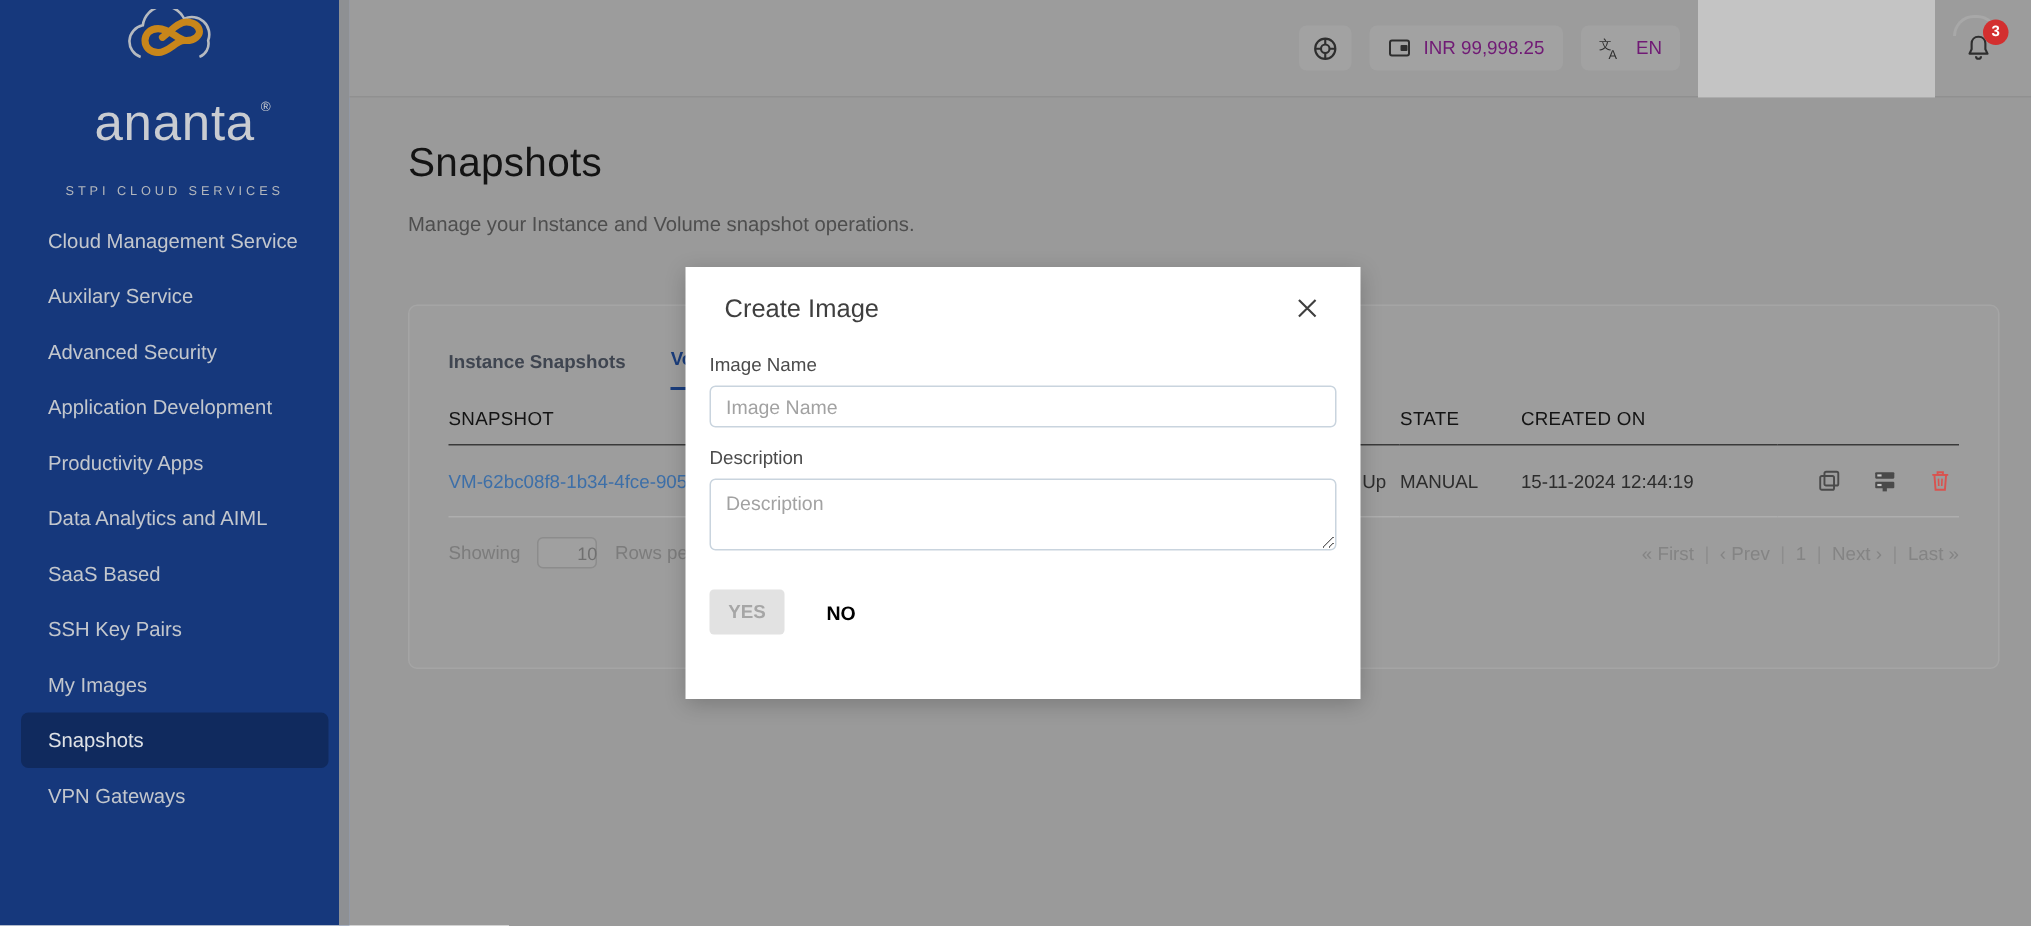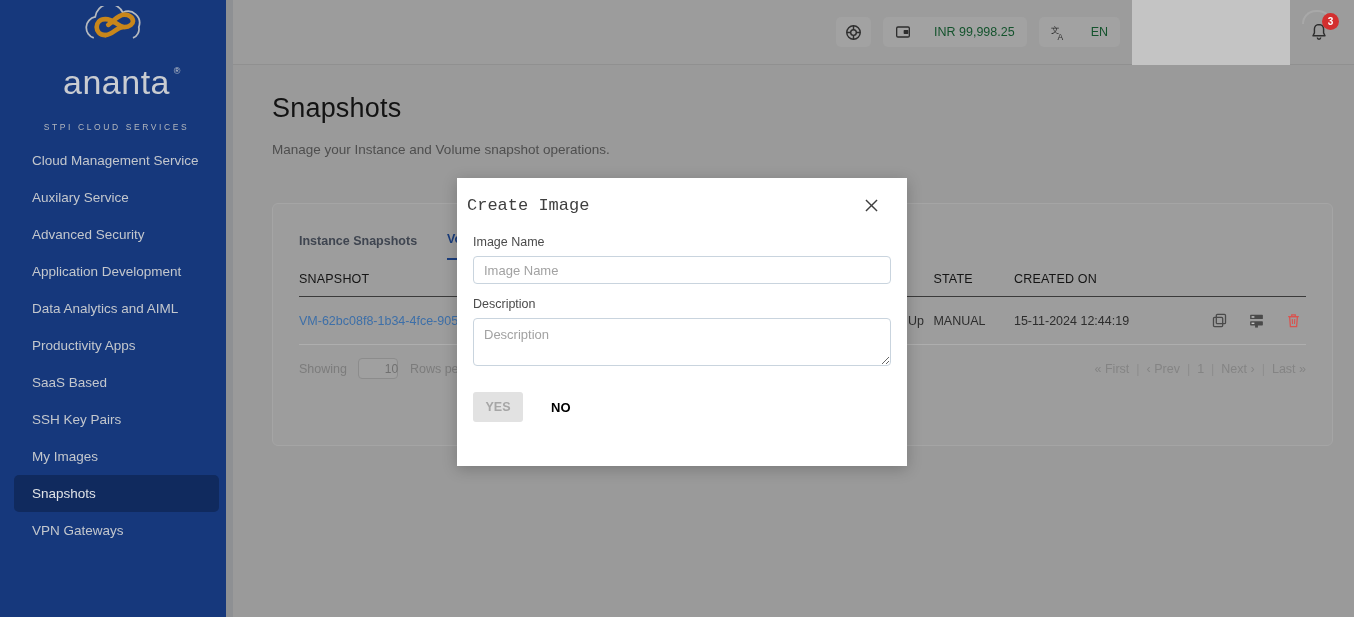--- a/index.html
+++ b/index.html
@@ -82,25 +82,25 @@
     width: 1121px; height: 65px;
     background: #9c9c9c;
     border-bottom: 1px solid #909090;
     display: flex; align-items: center; justify-content: flex-end;
   }
   .topbar-inner {
     display: flex; align-items: center; gap: 12px;
     padding-right: 18px; height: 100%;
   }
   .pill {
-    display: flex; align-items: center; gap: 23px;
+    display: flex; align-items: center; gap: 8px;
     height: 30px; padding: 0 12px;
     background: #a2a2a2;
     border-radius: 5px;
-    color: #14532d;
+    color: #701a75;
     font-size: 12.5px;
     cursor: pointer;
   }
   .pill.icon-only { padding: 0 9px; }
   .profile-block {
     width: 158px; height: 65px;
     background: #c4c4c4;
     cursor: pointer;
   }
   .bell-wrap {
@@ -194,23 +194,22 @@
   .pg-sep { color: #8d8d8d; }
 
   
   .modal {
     position: absolute; left: 457px; top: 178px;
     width: 450px; height: 288px;
     background: #ffffff;
     box-shadow: 0 3px 14px rgba(0,0,0,0.22);
   }
   .modal-head {
-    display: flex; align-items: center; justify-content: space-between;
-    padding: 18px 26px 0 10px;
-    font-family: Liberation Mono, monospace;
+    display: flex; justify-content: space-between;
+    padding: 18px 26px 0 26px;
   }
   .modal-title { font-size: 17px; color: #3f3f3f; font-weight: 400; }
   .modal-close { cursor: pointer; line-height: 0; }
   .modal-body { padding: 20px 16px 0 16px; }
   .field-label {
     font-size: 12.5px; color: #4b4b4b;
     margin-bottom: 7px; display: block;
   }
   .fld {
     width: 100%;
@@ -259,22 +258,22 @@
       </svg>
       <div class="logo-word">ananta<span class="logo-tm">®</span></div>
       <div class="logo-sub">STPI CLOUD SERVICES</div>
     </div>
 
     <nav class="nav">
       <div class="nav-item"><span>Cloud Management Service</span></div>
       <div class="nav-item"><span>Auxilary Service</span></div>
       <div class="nav-item"><span>Advanced Security</span></div>
       <div class="nav-item"><span>Application Development</span></div>
+      <div class="nav-item"><span>Productivity Apps</span></div>
       <div class="nav-item"><span>Data Analytics and AIML</span></div>
-      <div class="nav-item"><span>Productivity Apps</span></div>
       <div class="nav-item"><span>SaaS Based</span></div>
 
 
       <div class="nav-item"><span>SSH Key Pairs</span></div>
       <div class="nav-item"><span>My Images</span></div>
       <div class="nav-item active"><span>Snapshots</span></div>
       <div class="nav-item"><span>VPN Gateways</span></div>
     </nav>
     <div class="sidebar-scrollbar"></div>
   </aside>

